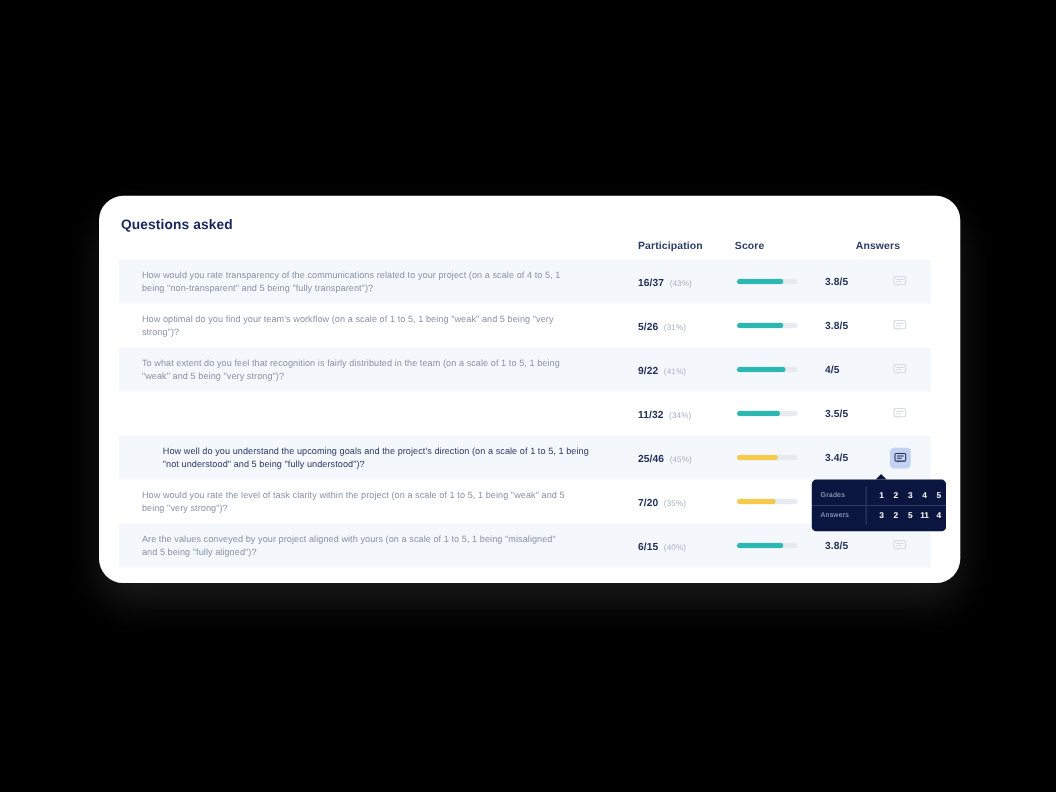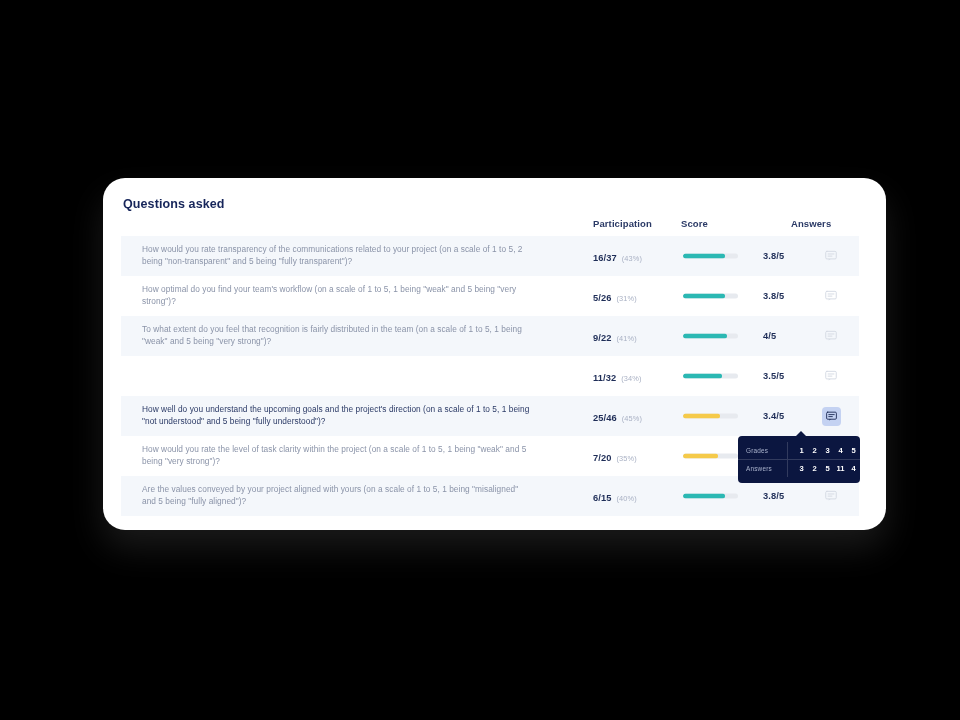--- a/index.html
+++ b/index.html
@@ -9,21 +9,21 @@
     font-family:"Liberation Sans", sans-serif;
     -webkit-font-smoothing:antialiased;
     overflow:hidden;
   }
 
   #stage{position:relative;width:960px;height:720px;}
 
   
   .card{
     position:absolute;
-    left:103px; top:178px;
+    left:90px; top:178px;
     width:783px; height:352px;
     background:#ffffff;
     border-radius:22px;
     box-shadow:0 18px 34px rgba(255,255,255,0.10);
   }
 
   .card-title{
     position:absolute;
     left:20px; top:19px;
     font-size:12.5px;
@@ -69,21 +69,21 @@
     position:absolute;
     left:21px;
     top:50%;
     transform:translateY(-50%);
     width:392px;
     font-size:8.3px;
     line-height:11.6px;
     color:#8a93a8;
     letter-spacing:.05px;
   }
-  .row.active .q-text{color:#2b3a66;}
+  .row.active .q-text{color:#2b3a66;margin-left:19px;}
 
   .participation{
     position:absolute;
     left:472px;
     top:50%;
     transform:translateY(-50%);
     white-space:nowrap;
   }
   .part-frac{
     font-size:9.3px;
@@ -207,21 +207,21 @@
     <div class="card-title">Questions asked</div>
 
     <div class="col-headers">
       <div class="col-head ch-participation">Participation</div>
       <div class="col-head ch-score">Score</div>
       <div class="col-head ch-answers">Answers</div>
     </div>
 
     <div class="rows" id="rows-container">
         <div class="row striped">
-          <div class="q-text">How would you rate transparency of the communications related to your project (on a scale of 1 to 5, 2 being "non-transparent" and 5 being "fully transparent")?</div>
+          <div class="q-text">How would you rate transparency of the communications related to your project (on a scale of 4 to 5, 1 being "non-transparent" and 5 being "fully transparent")?</div>
           <div class="participation"><span class="part-frac">16/37</span><span class="part-pct">(43%)</span></div>
           <div class="bar-wrap">
             <div class="bar-fill" style="width: 76%;"></div>
           </div>
           <div class="score">3.8/5</div>
           <div class="answers-cell">
             <span class="ans-icon">
               <svg width="14" height="14" viewBox="0 0 24 24" fill="none" stroke="#d6dbe4" stroke-width="1.7" stroke-linecap="round" stroke-linejoin="round">
                 <rect x="3" y="4" width="18" height="13" rx="2"></rect>
                 <path d="M8 19.5 L8 17 L11.5 17 Z" fill="#d6dbe4" stroke="none"></path>

